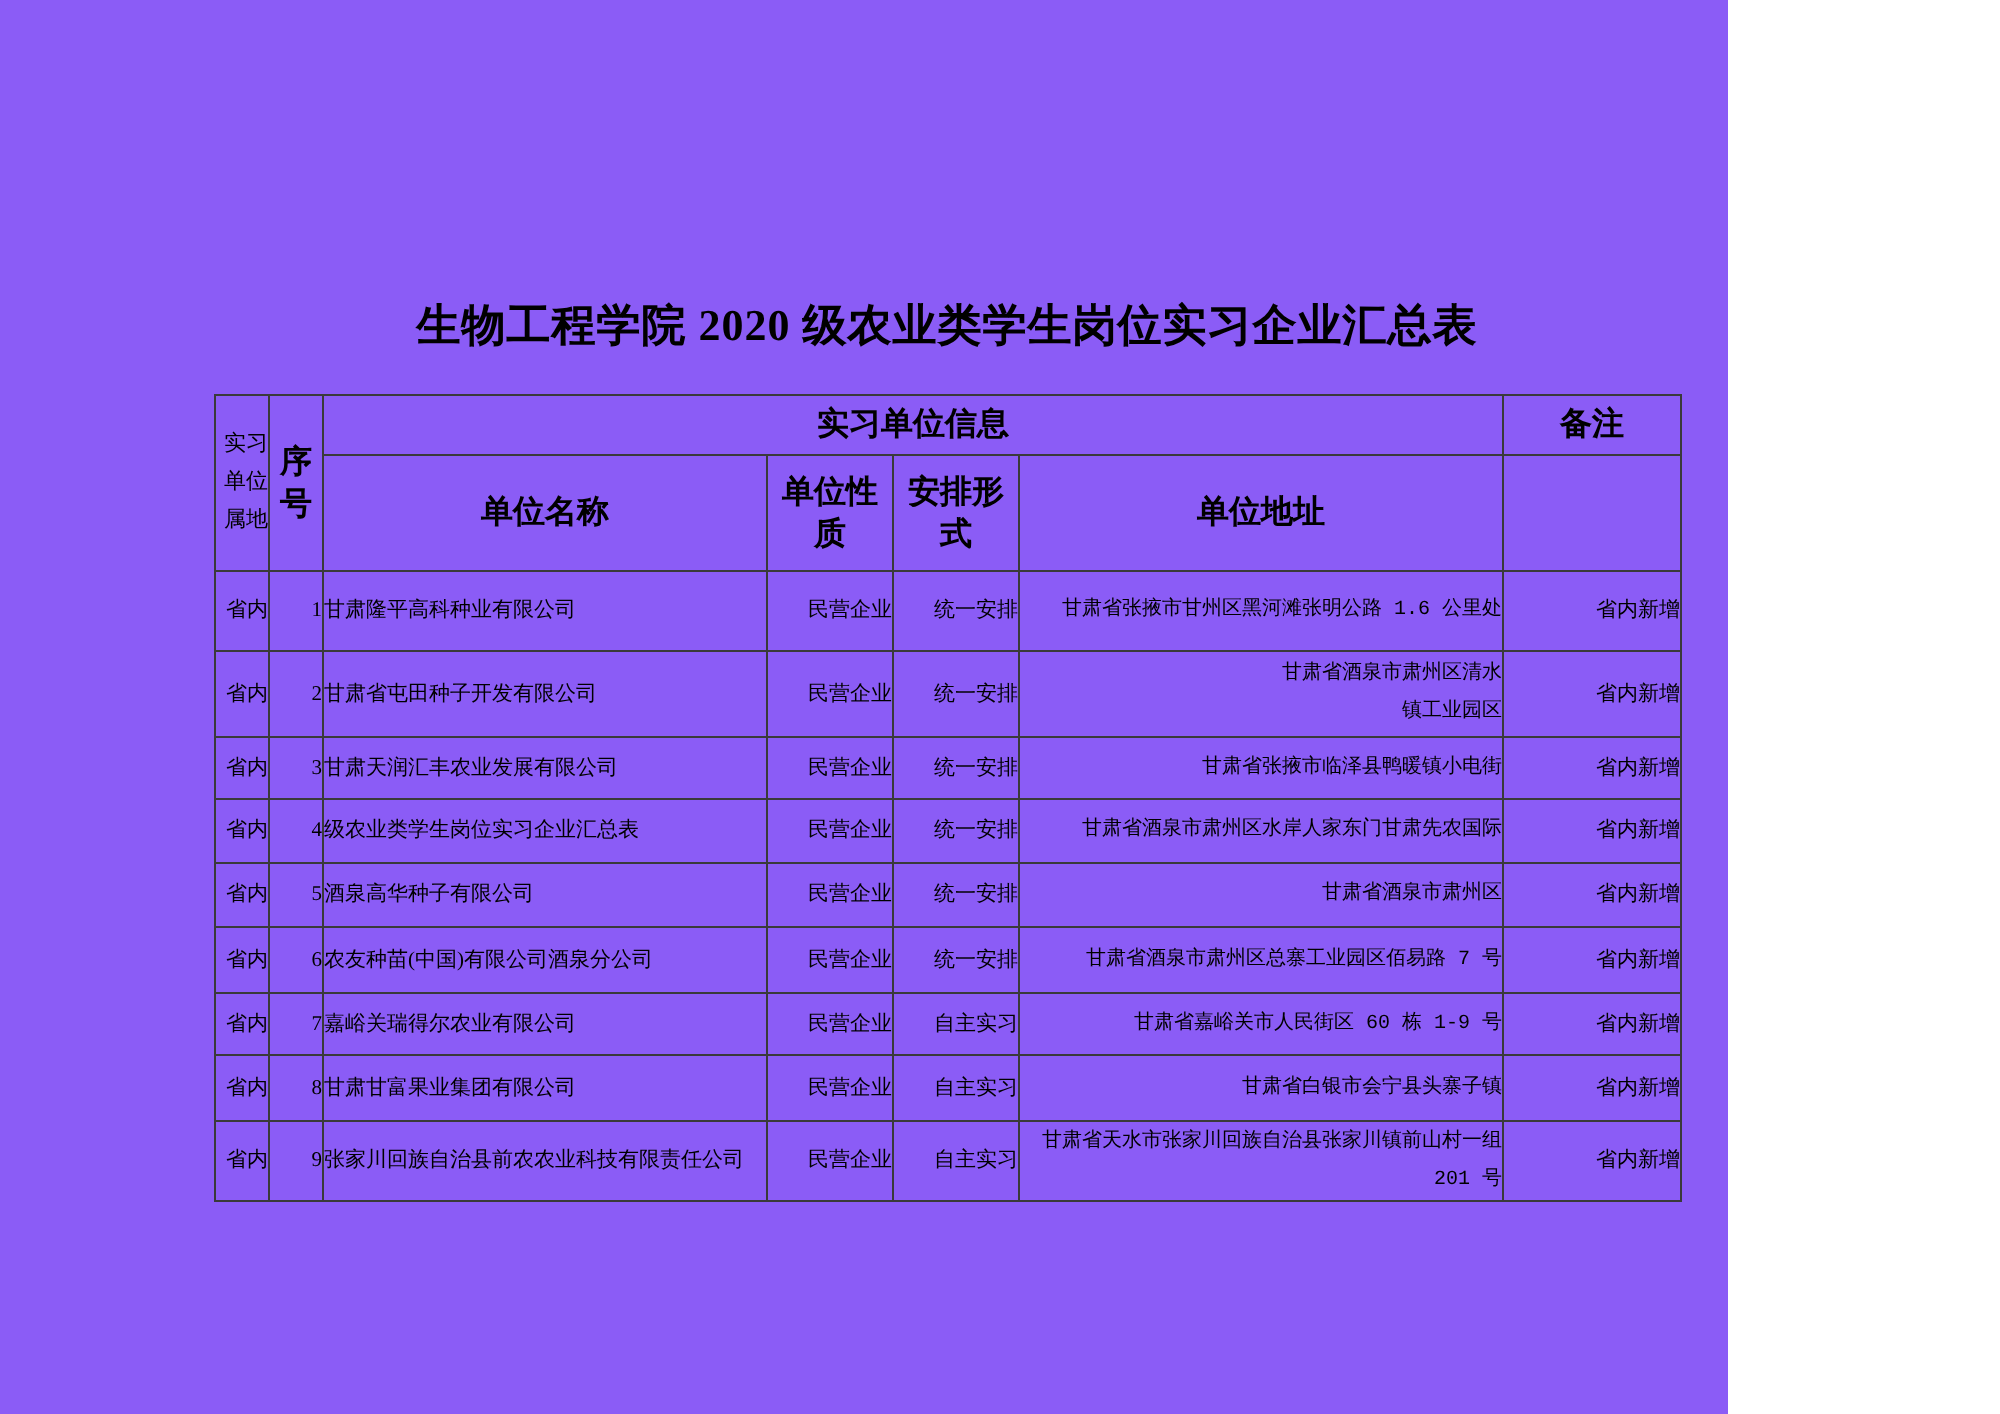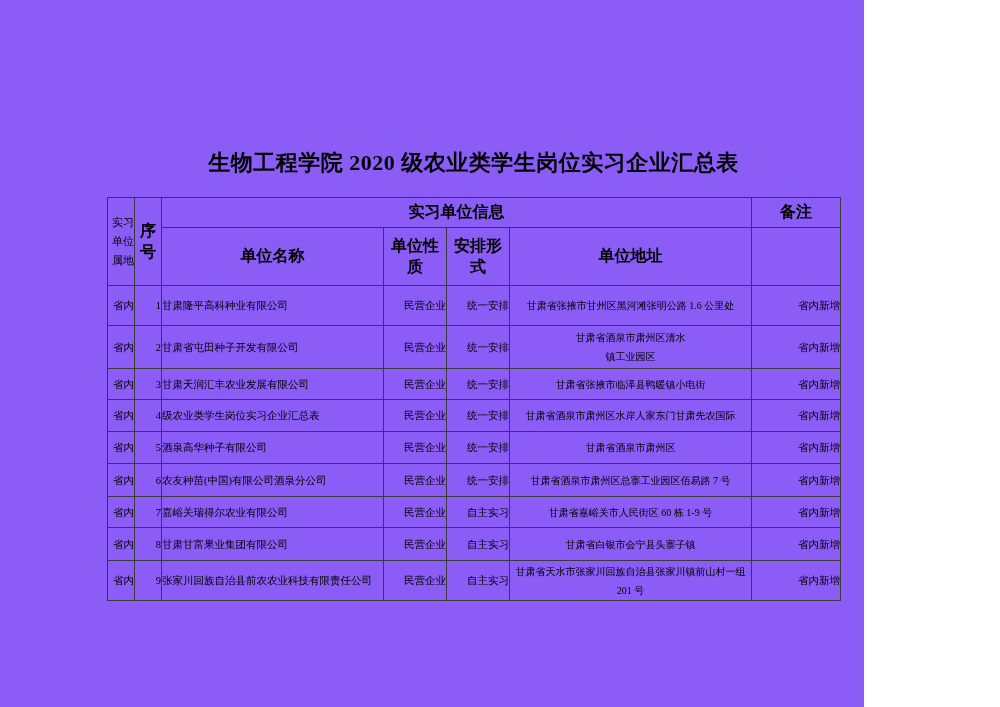--- a/index.html
+++ b/index.html
@@ -44,22 +44,22 @@
     font-weight: normal;
     text-align: right;
     padding-left: 3px;
     font-size: 11px;
     line-height: 19px;
     word-break: break-all;
   }
   tbody td { font-size: 10.5px; line-height: 15px; }
   td.cell-center { text-align: right; }
   td.cell-name  { text-align: left; padding-left: 3px; padding-right: 2px; }
-  td.cell-addr  { text-align: center; padding-left: 4px; padding-right: 2px;
-                  font-size: 10px; line-height: 19px; }
+  td.cell-addr  { text-align: right; padding-left: 4px; padding-right: 2px;
+                  font-size: 10px; line-height: 19px; font-family: Liberation Mono, monospace; }
 </style>
 </head>
 <body>
 
 <div class="page">
 
   <div class="doc-title">生物工程学院 2020 级农业类学生岗位实习企业汇总表</div>
 
   <table class="summary">
     <colgroup>

